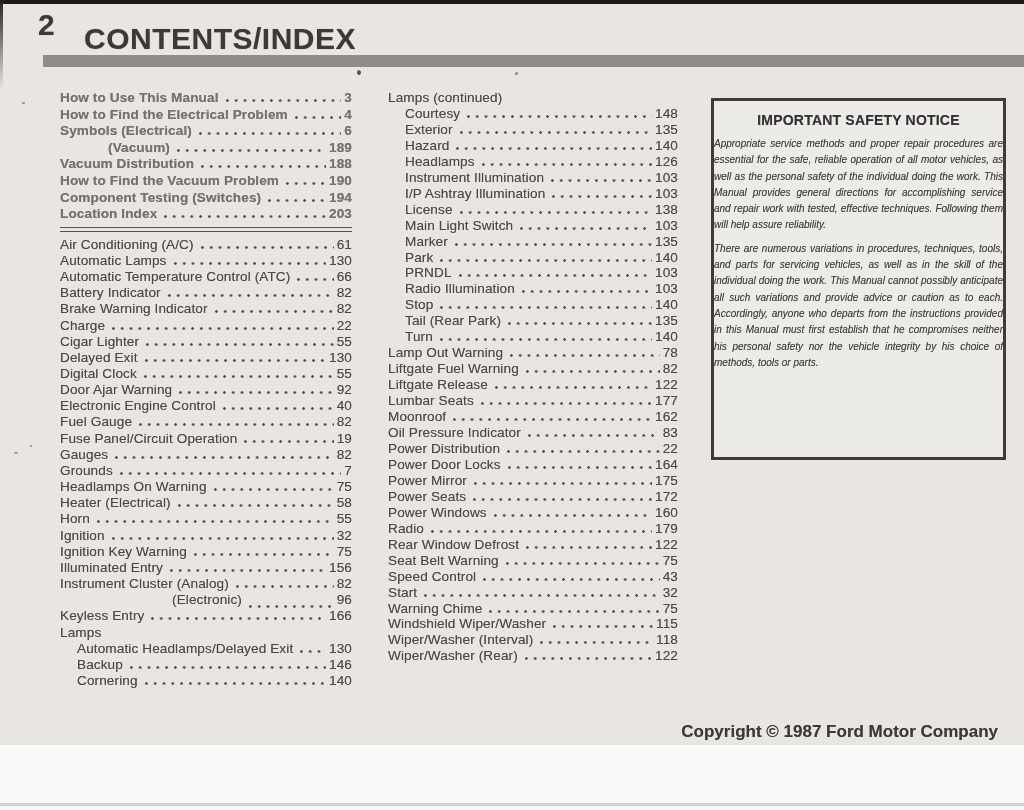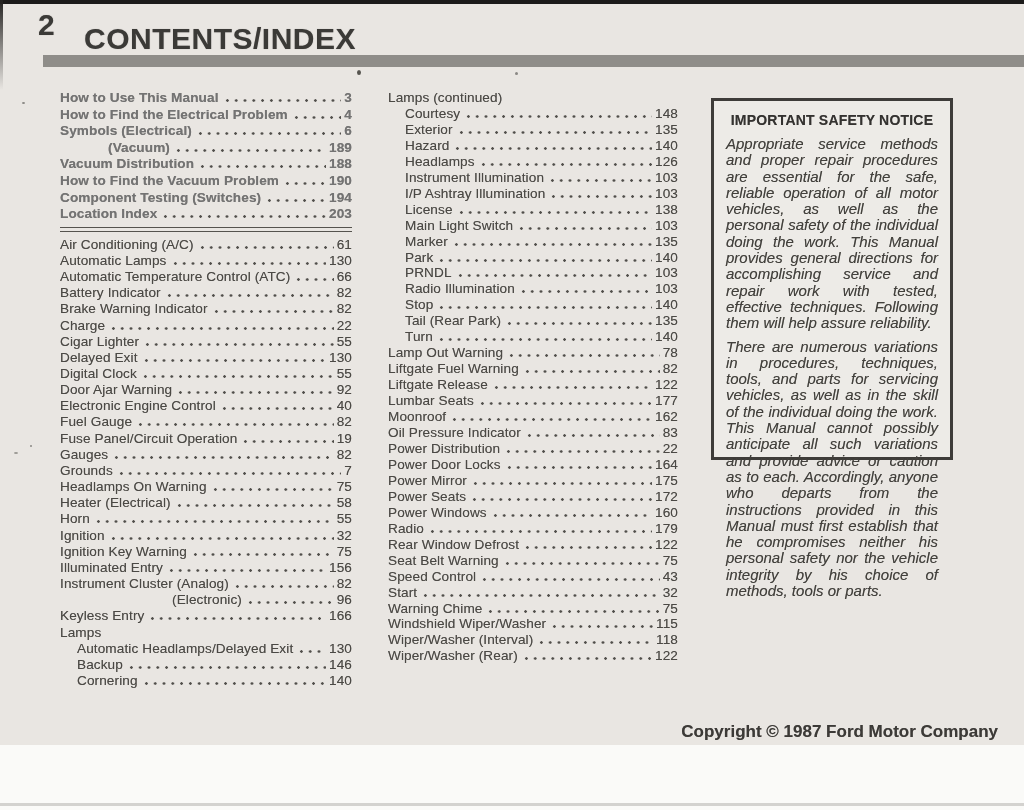--- a/index.html
+++ b/index.html
@@ -27,30 +27,30 @@
   .front .row{line-height:16.6px;font-weight:bold;color:#737373;}
   .col-mid .row{line-height:15.95px;}
 
   .label{flex:0 0 auto;}
   .leader{flex:1 1 8px;height:11px;margin:0 3px 0 4px;
     background-image:radial-gradient(circle,#514f4b 1.15px,rgba(0,0,0,0) 1.5px);
     background-size:8.8px 3px;background-repeat:repeat-x;background-position:left bottom;}
   .pagenum{flex:0 0 auto;}
   .ind1{padding-left:17px;}
   .ind2{padding-left:48px;}
-  .ind3{padding-left:112px;}
+  .ind3{padding-left:112px;align-items:flex-end;}
 
   .rule{height:3px;border-top:1px solid #55534e;border-bottom:1px solid #55534e;
     margin:4px 0 5px;}
 
-  .notice{position:absolute;left:711px;top:98px;width:242px;height:362px;
-    box-sizing:border-box;border:3px solid #3e3c39;padding:9px 12px;background:#edebe7;}
+  .notice{position:absolute;left:711px;top:98px;width:295px;height:362px;
+    box-sizing:border-box;border:3px solid #3e3c39;padding:9px 0;background:#edebe7;}
   .notice-title{text-align:center;font-weight:bold;font-size:14px;color:#343230;
     margin:2px 0 8px;letter-spacing:.2px;text-shadow:0 0 .4px rgba(52,50,48,.5);}
-  .notice p{margin:0 0 7px;font-style:italic;font-size:15px;line-height:16.3px;
+  .notice p{margin:0 0 7px;font-style:italic;font-size:10px;line-height:16.3px;
     text-align:justify;color:#42403c;text-shadow:0 0 .4px rgba(66,64,60,.5);}
 
   .copyright{position:absolute;right:26px;top:722px;font-size:17px;font-weight:bold;
     color:#3c3a37;text-shadow:0 0 .4px rgba(60,58,55,.5);}
 
   .bottom-strip{position:absolute;left:0;right:0;top:745px;height:65px;background:#fafaf8;}
   .bottom-line{position:absolute;left:0;right:0;top:803px;height:3px;background:#d3d2cf;}
 
   .speck{position:absolute;background:#8a8884;border-radius:50%;}
   .sp1{left:357px;top:70px;width:4px;height:5px;background:#56544f;}

